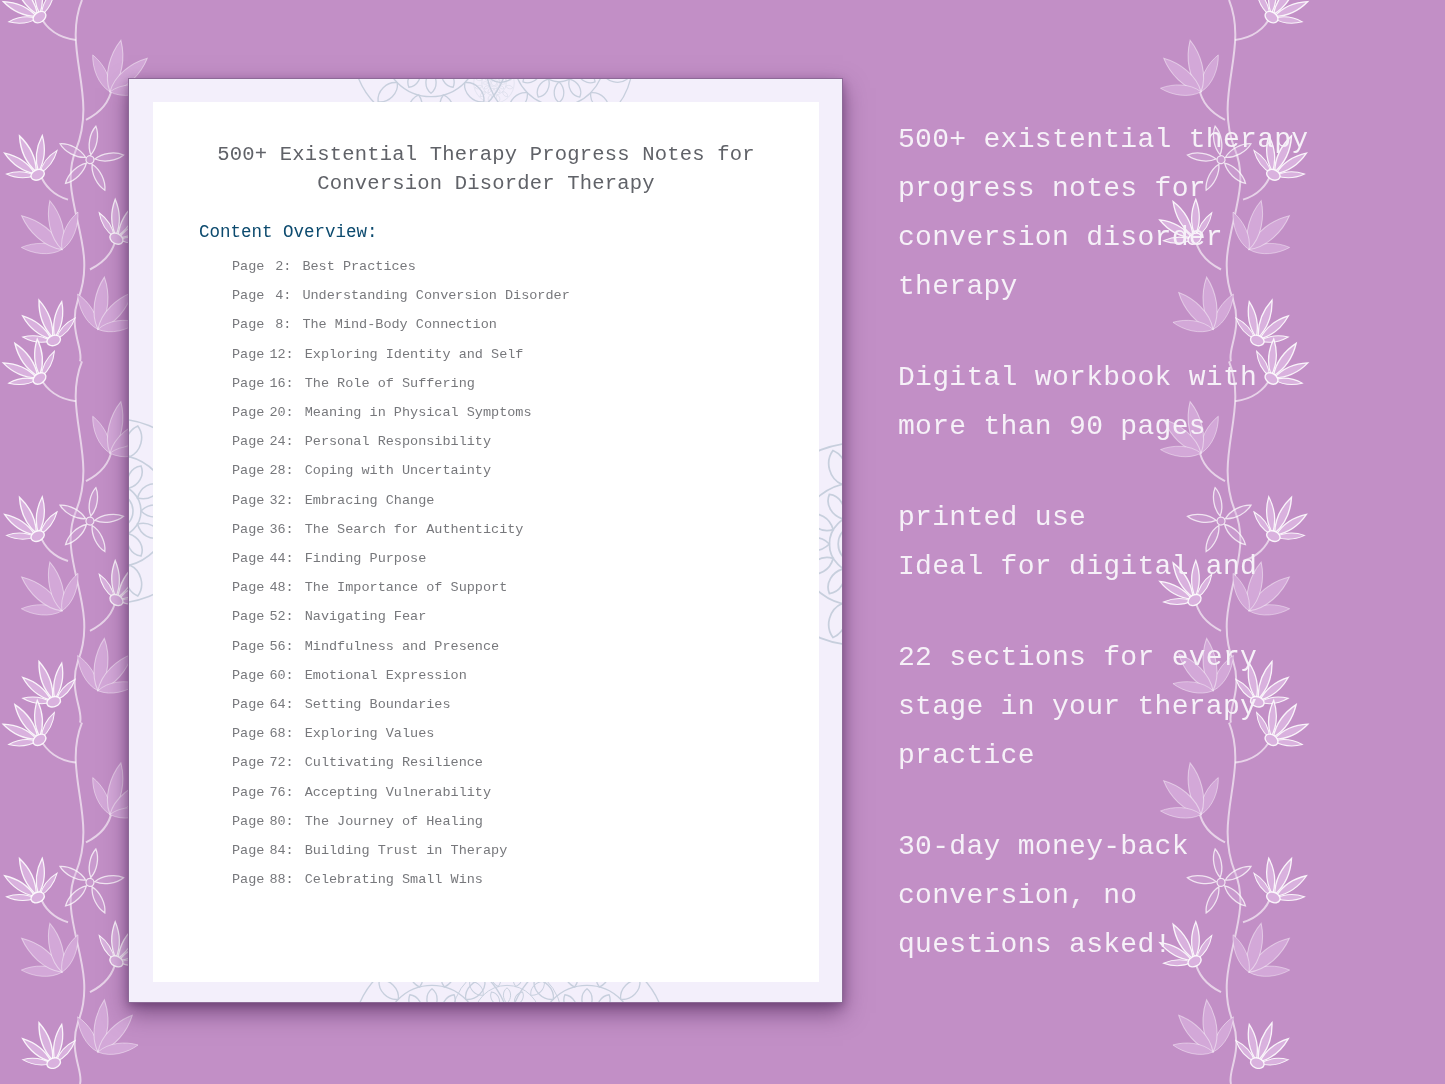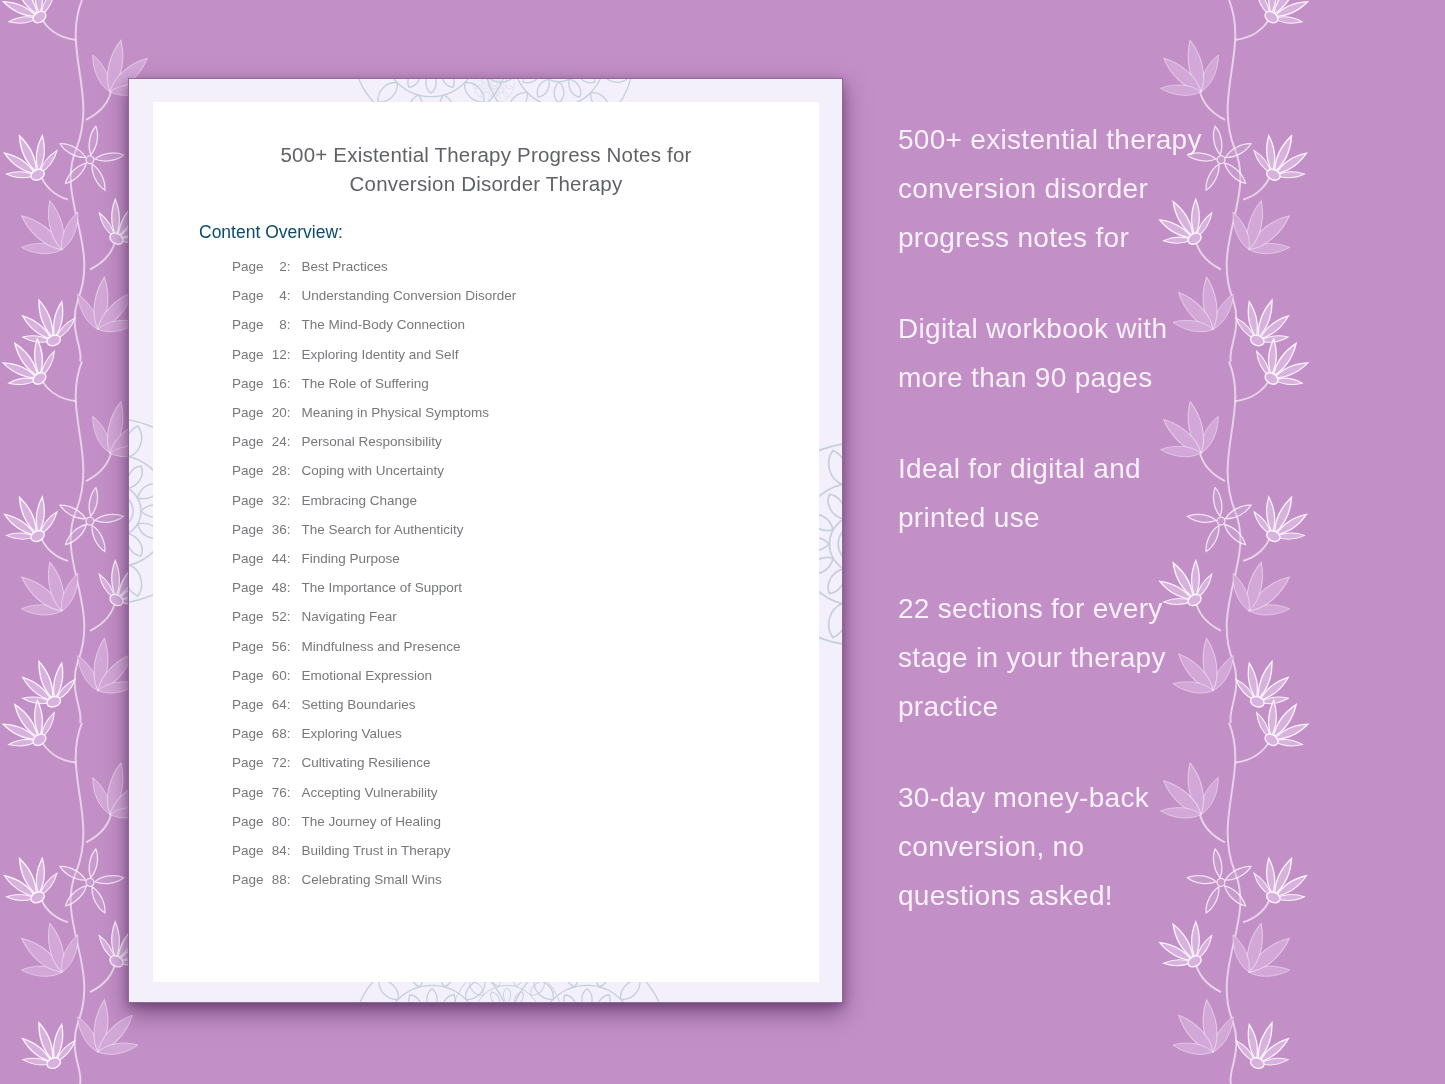--- a/index.html
+++ b/index.html
@@ -1,21 +1,21 @@
 <!DOCTYPE html>
 <html><head>
 <meta charset="utf-8">
 <style>
   html,body{margin:0;padding:0;}
   body{
     width:1445px;height:1084px;overflow:hidden;
     font-family:"Liberation Sans", sans-serif;
     background:#c28fc6;
   }
-  .canvas{position:relative;width:1311px;height:1084px;background:#c28fc6;overflow:hidden;}
+  .canvas{position:relative;width:1311px;height:1084px;background:#c28fc6;overflow:hidden;font-family:Liberation Mono, monospace;}
 
   
   .vine{position:absolute;top:0;height:1084px;width:190px;pointer-events:none;}
   .vine-left{left:-22px;}
   .vine-right{right:-22px;transform:scaleX(-1);}
   .stem{fill:none;stroke:rgba(255,255,255,0.60);stroke-width:2;}
   .leaf-sh{fill:#d3a8d8;stroke:rgba(255,255,255,0.45);stroke-width:1;}
   .petal-sh{fill:#d9b1de;stroke:rgba(255,255,255,0.88);stroke-width:1.4;}
   .star-sh{fill:rgba(216,176,221,0.35);stroke:rgba(255,255,255,0.75);stroke-width:1.3;}
 
@@ -211,30 +211,31 @@
 
   <div class="toc-row"><span class="toc-word">Page</span><span class="toc-num">88:</span><span class="toc-title">Celebrating Small Wins</span></div>
 
 </div>
     </div>
   </div>
 
   <div class="marketing" id="marketing">
       <div class="mk-block">
         <div class="mk-line">500+ existential therapy</div>
+        <div class="mk-line">progress notes for</div>
         <div class="mk-line">conversion disorder</div>
-        <div class="mk-line">progress notes for</div>
+        <div class="mk-line">therapy</div>
       </div>
       <div class="mk-block">
         <div class="mk-line">Digital workbook with</div>
         <div class="mk-line">more than 90 pages</div>
       </div>
       <div class="mk-block">
+        <div class="mk-line">printed use</div>
         <div class="mk-line">Ideal for digital and</div>
-        <div class="mk-line">printed use</div>
       </div>
       <div class="mk-block">
         <div class="mk-line">22 sections for every</div>
         <div class="mk-line">stage in your therapy</div>
         <div class="mk-line">practice</div>
       </div>
       <div class="mk-block">
         <div class="mk-line">30-day money-back</div>
         <div class="mk-line">conversion, no</div>
         <div class="mk-line">questions asked!</div>

